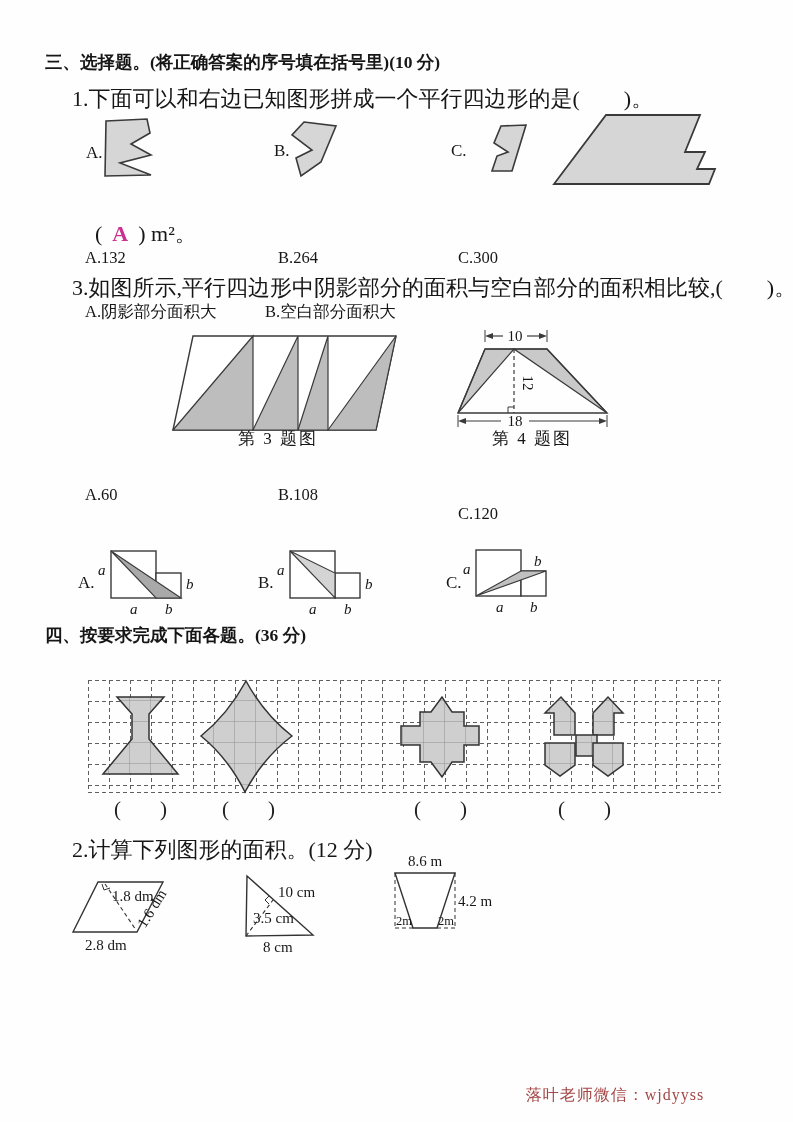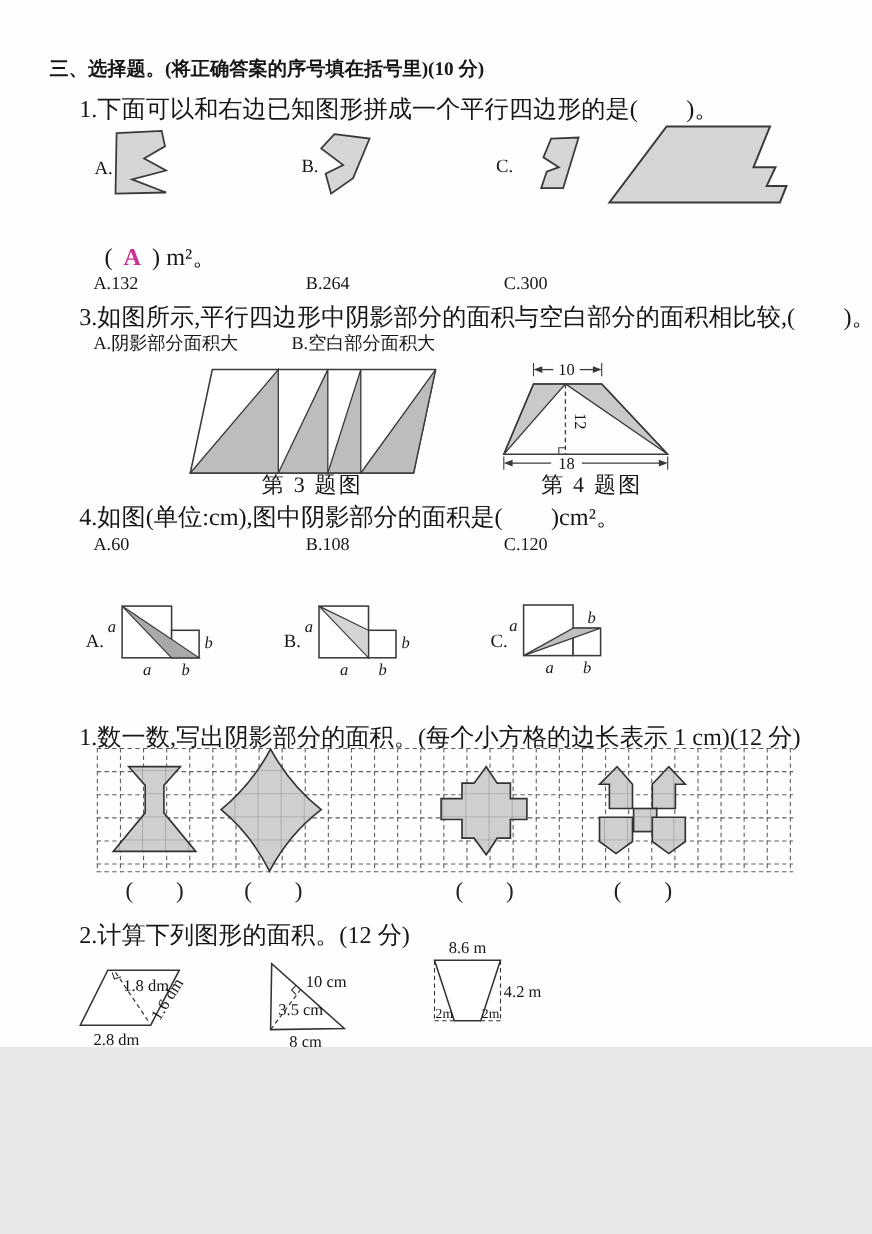--- a/index.html
+++ b/index.html
@@ -1,22 +1,22 @@
 <!DOCTYPE html>
 <html><head>
 <meta charset="utf-8">
 <style>
   html,body{margin:0;padding:0;background:#e8e8e8;}
-  .page{position:relative;width:793px;height:952px;background:#fefefe;overflow:hidden;
+  .page{position:relative;width:793px;height:1122px;background:#fefefe;overflow:hidden;
         font-family:"Liberation Serif","DejaVu Serif",serif;color:#161616;}
   .t{position:absolute;white-space:nowrap;font-size:22px;line-height:1.2;}
   .hd{font-weight:bold;font-size:17.5px;}
   .opt{font-size:16.5px;}
   .ans{color:#cb2f92;font-weight:bold;padding:0 10px;}
-  .cap{font-size:20px;letter-spacing:2px;}
+  .cap{font-size:17px;letter-spacing:2px;}
   .paren{position:absolute;font-size:21px;color:#222;}
   .footer{position:absolute;left:430px;top:1085px;width:370px;text-align:center;
           font-size:16px;color:#a34747;letter-spacing:1px;}
   svg{position:absolute;overflow:visible;}
   svg text{font-family:"Liberation Serif","DejaVu Serif",serif;fill:#161616;}
   .lbl{font-size:17px;}
   .dim{font-size:15px;}
   .ital{font-style:italic;font-size:15px;}
   .small{font-size:12.5px;}
 </style>
@@ -77,24 +77,23 @@
     <line x1="15" y1="89" x2="15" y2="101" stroke="#3a3a3a" stroke-width="1"></line>
     <line x1="164" y1="89" x2="164" y2="101" stroke="#3a3a3a" stroke-width="1"></line>
     <line x1="21" y1="95" x2="58" y2="95" stroke="#3a3a3a" stroke-width="1.2"></line>
     <polygon points="15,95 23,92 23,98" fill="#3a3a3a"></polygon>
     <line x1="86" y1="95" x2="158" y2="95" stroke="#3a3a3a" stroke-width="1.2"></line>
     <polygon points="164,95 156,92 156,98" fill="#3a3a3a"></polygon>
     <text class="dim" x="72" y="100" text-anchor="middle">18</text>
   </svg>
   <div class="t cap" style="left:492px;top:429px">第 4 题图</div>
 
-  <div class="t" style="left:72px;top:457px">4.如图(单位:cm),图中阴影部分的面积是(　　)cm²。</div>
   <div class="t opt" style="left:85px;top:485px">A.60</div>
   <div class="t opt" style="left:278px;top:485px">B.108</div>
-  <div class="t opt" style="left:458px;top:485px">C.120</div>
+  <div class="t opt" style="left:458px;top:504px">C.120</div>
 
 
   <svg style="left:58px;top:538px" width="560" height="85" viewBox="0 0 560 85">
 
     <text class="lbl" x="20" y="50">A.</text>
     <rect x="53" y="13" width="45" height="47" fill="#ffffff" stroke="#3a3a3a" stroke-width="1.4"></rect>
     <rect x="98" y="35" width="25" height="25" fill="#ffffff" stroke="#3a3a3a" stroke-width="1.4"></rect>
     <polygon points="53,13 98,60 123,60" fill="#a9a9a9" stroke="#3a3a3a" stroke-width="1.1"></polygon>
     <text class="ital" x="40" y="37">a</text>
     <text class="ital" x="72" y="76">a</text>
@@ -113,21 +112,21 @@
     <text class="lbl" x="388" y="50">C.</text>
     <rect x="418" y="12" width="45" height="46" fill="#ffffff" stroke="#3a3a3a" stroke-width="1.4"></rect>
     <rect x="463" y="33" width="25" height="25" fill="#ffffff" stroke="#3a3a3a" stroke-width="1.4"></rect>
     <polygon points="418,58 463,33 488,33" fill="#c0c0c0" stroke="#3a3a3a" stroke-width="1.1"></polygon>
     <text class="ital" x="405" y="36">a</text>
     <text class="ital" x="438" y="74">a</text>
     <text class="ital" x="476" y="28">b</text>
     <text class="ital" x="472" y="74">b</text>
   </svg>
 
-  <div class="t" style="left:72px;top:657px">1.数一数,写出阴影部分的面积。(每个小方格的边长表示 1 cm)(12 分)</div>
+  <div class="t hd" style="left:45px;top:625px">四、按要求完成下面各题。(36 分)</div>
 
   <svg style="left:88px;top:678px" width="634" height="122" viewBox="0 0 634 122">
     <defs>
       <pattern id="sg" x="0" y="2" width="21" height="21" patternUnits="userSpaceOnUse">
         <rect width="21" height="21" fill="#cfcfcf"></rect>
         <path d="M21,0V21M0,21H21" stroke="#8f8f8f" stroke-width="1" fill="none"></path>
       </pattern>
     </defs>
     <g stroke="#5f5f5f" stroke-width="1" stroke-dasharray="4,3">
       <path d="M0.5,2V115M21.5,2V115M42.5,2V115M63.5,2V115M84.5,2V115M105.5,2V115M126.5,2V115M147.5,2V115M168.5,2V115M189.5,2V115M210.5,2V115M231.5,2V115M252.5,2V115M273.5,2V115M294.5,2V115M315.5,2V115M336.5,2V115M357.5,2V115M378.5,2V115M399.5,2V115M420.5,2V115M441.5,2V115M462.5,2V115M483.5,2V115M504.5,2V115M525.5,2V115M546.5,2V115M567.5,2V115M588.5,2V115M609.5,2V115M630.5,2V115"></path>

